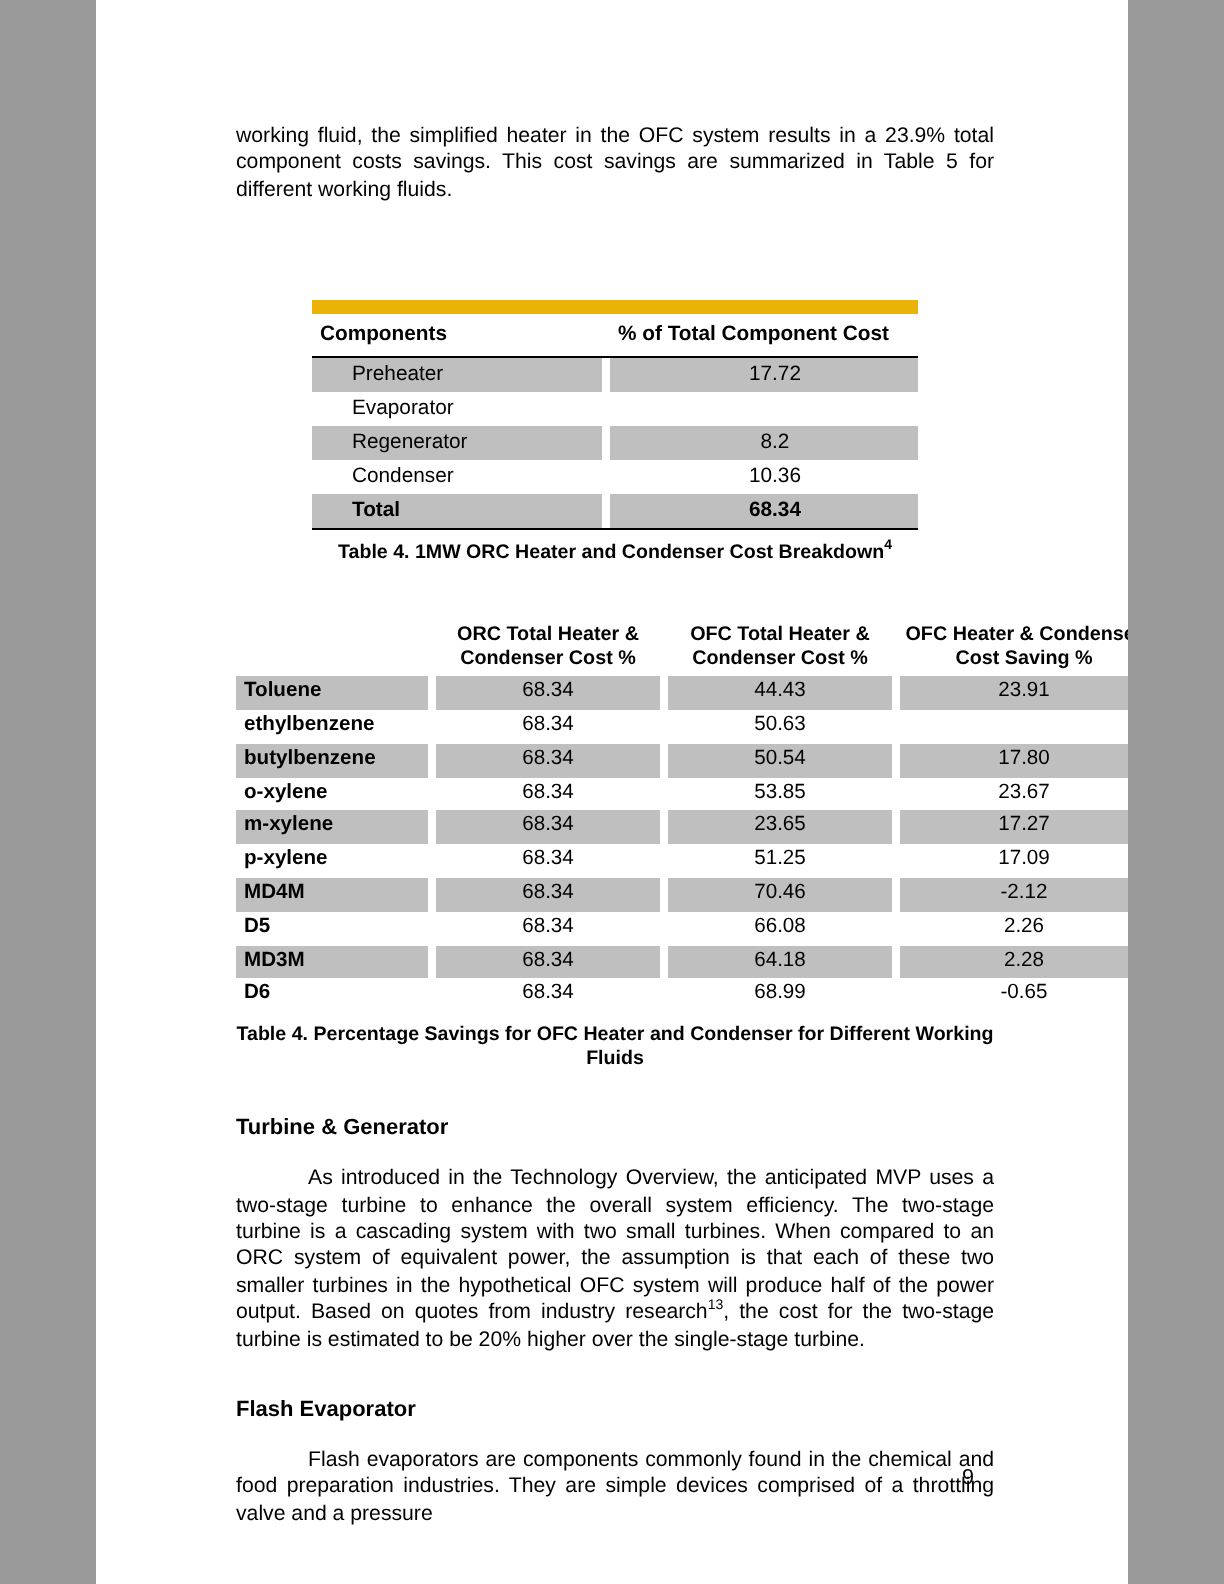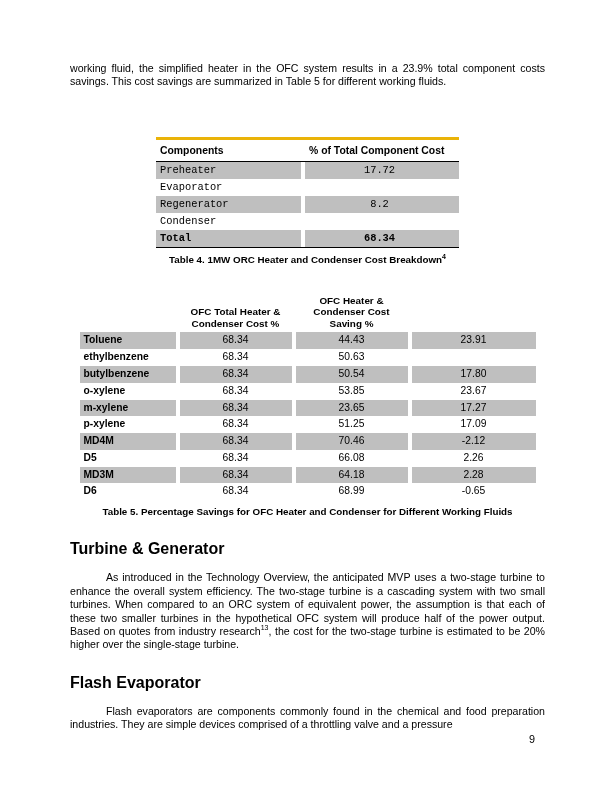--- a/index.html
+++ b/index.html
@@ -1,60 +1,60 @@
 <!DOCTYPE html>
 <html style="--row-shading: #bfbfbf;"><head>
 <meta charset="utf-8">
 <style>
   * { margin:0; padding:0; box-sizing:border-box; }
   html, body { background:#9a9a9a; }
   .page {
     position:relative;
-    width:612px; height:792px;
+    width:516px; height:792px;
     margin:0 auto;
     background:#ffffff;
     color:#000000;
     font-family:"Liberation Sans", sans-serif;
     padding:62px 67px 0 70px;
     overflow:hidden;
   }
   .body-text { font-size:10.6px; line-height:13.4px; text-align:justify; }
   .indent { text-indent:36px; }
   sup { font-size:7px; vertical-align:super; line-height:0; }
 
   
   .t4 { width:303px; margin:48px auto 0; border-bottom:1px solid #000; font-size:10.4px; }
   .t4-header {
     display:grid; grid-template-columns:145px 1fr; column-gap:4px;
-    border-top:3px solid #eab308; border-bottom:1px solid #000;
+    border-top:7px solid #eab308; border-bottom:1px solid #000;
     font-weight:bold;
   }
   .t4-header .hcell { padding:4px; line-height:13px; }
   .t4-header .hcell.center { text-align:left; }
   .t4-row { display:grid; grid-template-columns:145px 1fr; column-gap:4px; }
-  .t4-row .cell { padding:2px 4px; line-height:13px;font-family:Liberation Mono, monospace; }
+  .t4-row .cell { padding:2px 20px; line-height:13px; }
   .t4-row.shaded .cell { background:var(--row-shading, #bfbfbf); }
   .t4-row .cell.val { text-align:center; padding-right:9px; }
   .t4-row.total .cell { font-weight:bold; }
 
   
   .caption { text-align:center; font-weight:bold; font-size:9.8px; margin-top:6px; line-height:12px; }
 
   
   .t5 { width:456px; margin:27px auto 0; font-size:10.3px; }
   .t5-row { display:grid; grid-template-columns:96px 112px 112px 124px; column-gap:4px; }
   .t5-row .cell { padding:2px 4px; line-height:12.8px; }
   .t5-row.head { font-weight:bold; font-size:9.9px; }
   .t5-row.head .cell { display:flex; align-items:flex-end; justify-content:center; text-align:center; line-height:11.5px; padding:2px 1px 3px; }
   .t5-row.shaded .cell { background:var(--row-shading, #bfbfbf); }
   .t5-row .cell.fluid { font-weight:bold; }
   .t5-row .cell.num { text-align:center; }
 
   
-  .section-heading { font-size:16px; font-weight:bold; margin-top:22px; }
+  .section-heading { font-size:11px; font-weight:bold; margin-top:22px; }
   .para { margin-top:13px; }
   .page-number { position:absolute; right:77px; bottom:47px; font-size:10.8px; }
 </style>
 </head>
 <body>
 
 <div class="page">
 
   <p class="body-text">working fluid, the simplified heater in the OFC system results in a 23.9% total component costs savings. This cost savings are summarized in Table 5 for different working fluids.</p>
 
@@ -69,31 +69,33 @@
     </div>
     <div class="t4-row">
       <div class="cell name">Evaporator</div>
     </div>
     <div class="t4-row shaded">
       <div class="cell name">Regenerator</div>
       <div class="cell val">8.2</div>
     </div>
     <div class="t4-row">
       <div class="cell name">Condenser</div>
+      <div class="cell val">10.36</div>
     </div>
     <div class="t4-row shaded total">
       <div class="cell name">Total</div>
       <div class="cell val">68.34</div>
     </div>
   </div>
   <div class="caption"><span>Table 4. 1MW ORC Heater and Condenser Cost Breakdown</span><sup>4</sup></div>
 
   <div class="t5">
     <div class="t5-row head">
       <div class="cell"></div>
+      <div class="cell">ORC Total Heater &amp; Condenser Cost %</div>
       <div class="cell">OFC Total Heater &amp; Condenser Cost %</div>
       <div class="cell">OFC Heater &amp; Condenser Cost Saving %</div>
     </div>
     <div class="t5-row shaded">
       <div class="cell fluid">Toluene</div>
       <div class="cell num">68.34</div>
       <div class="cell num">44.43</div>
       <div class="cell num">23.91</div>
     </div>
     <div class="t5-row">
@@ -143,21 +145,21 @@
       <div class="cell num">64.18</div>
       <div class="cell num">2.28</div>
     </div>
     <div class="t5-row">
       <div class="cell fluid">D6</div>
       <div class="cell num">68.34</div>
       <div class="cell num">68.99</div>
       <div class="cell num">-0.65</div>
     </div>
   </div>
-  <div class="caption">Table 5. Percentage Savings for OFC Heater and Condenser for Different Working Fluids</div>
+  <div class="caption">Table 4. Percentage Savings for OFC Heater and Condenser for Different Working Fluids</div>
 
   <div class="section-heading">Turbine &amp; Generator</div>
   <p class="body-text indent para"><span>As introduced in the Technology Overview, the anticipated MVP uses a two-stage turbine to enhance the overall system efficiency. The two-stage turbine is a cascading system with two small turbines. When compared to an ORC system of equivalent power, the assumption is that each of these two smaller turbines in the hypothetical OFC system will produce half of the power output. Based on quotes from industry research</span><sup>13</sup><span>, the cost for the two-stage turbine is estimated to be 20% higher over the single-stage turbine.</span></p>
 
   <div class="section-heading">Flash Evaporator</div>
   <p class="body-text indent para">Flash evaporators are components commonly found in the chemical and food preparation industries. They are simple devices comprised of a throttling valve and a pressure</p>
 
   <div class="page-number">9</div>
 
 </div>

